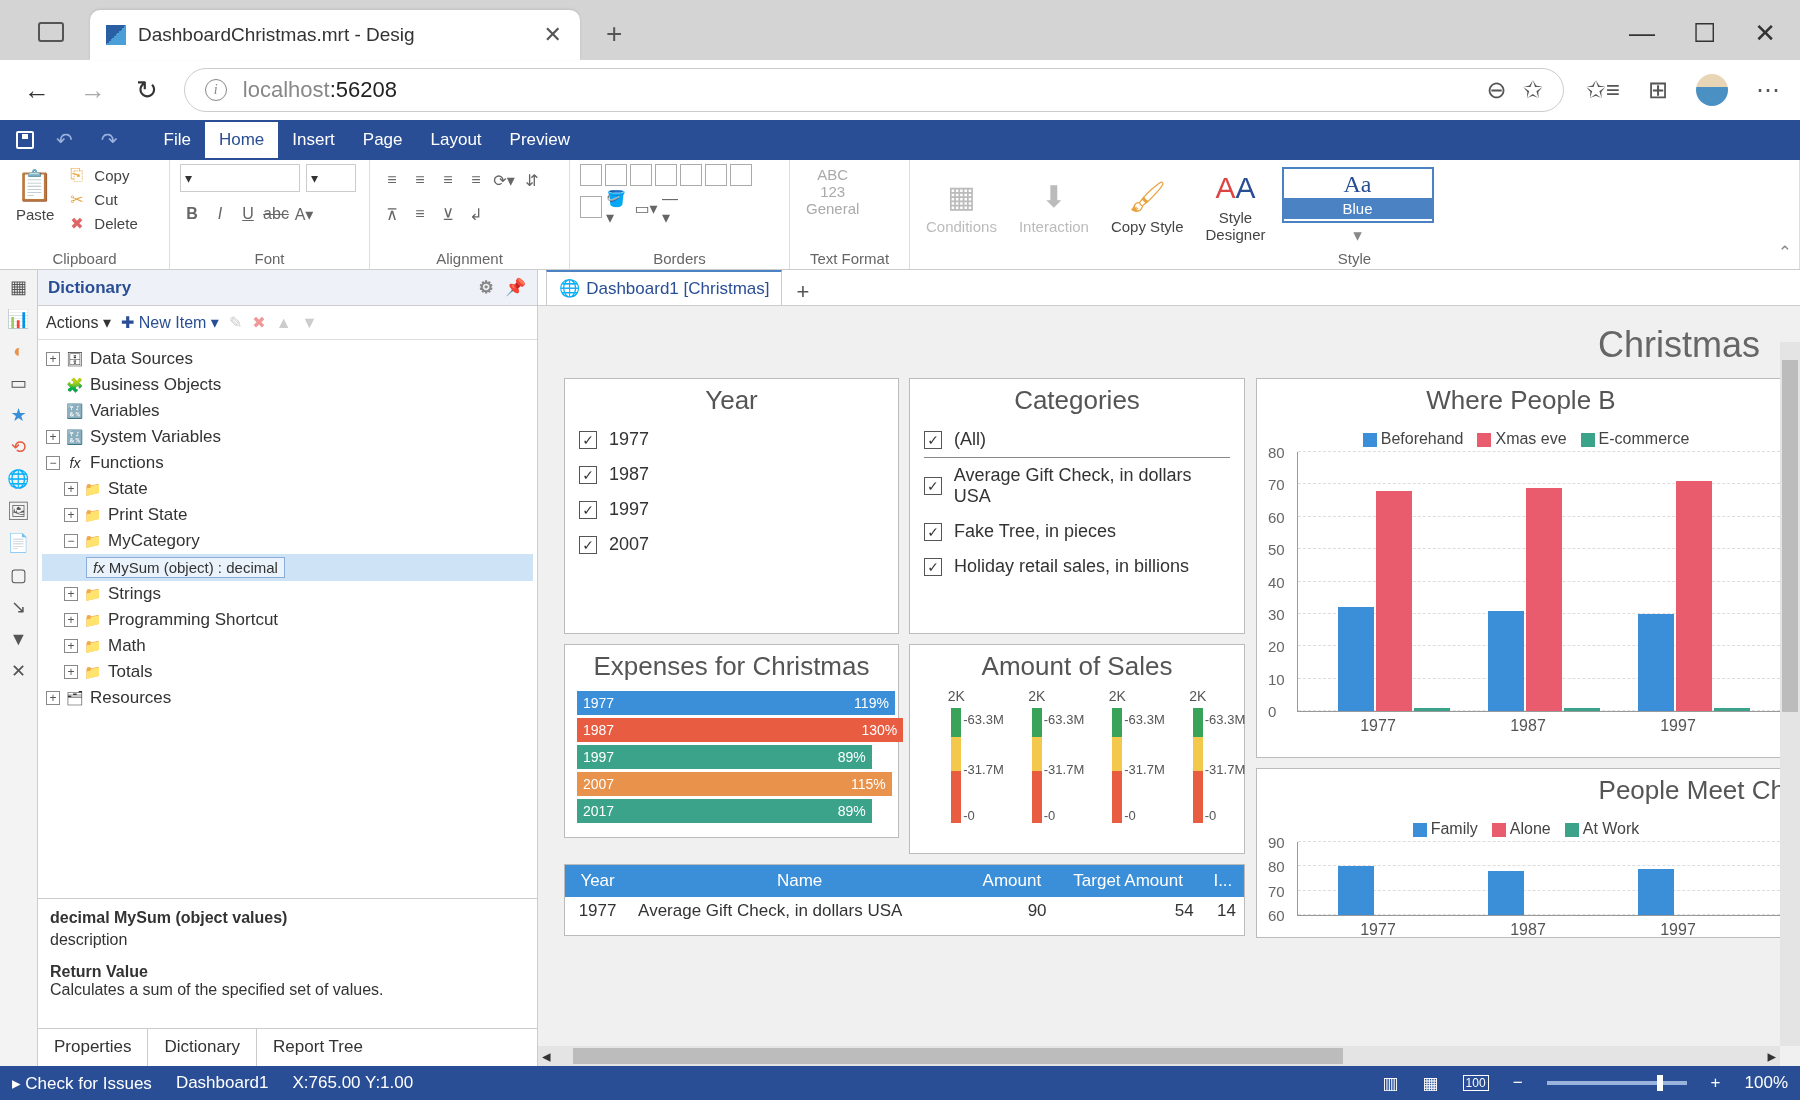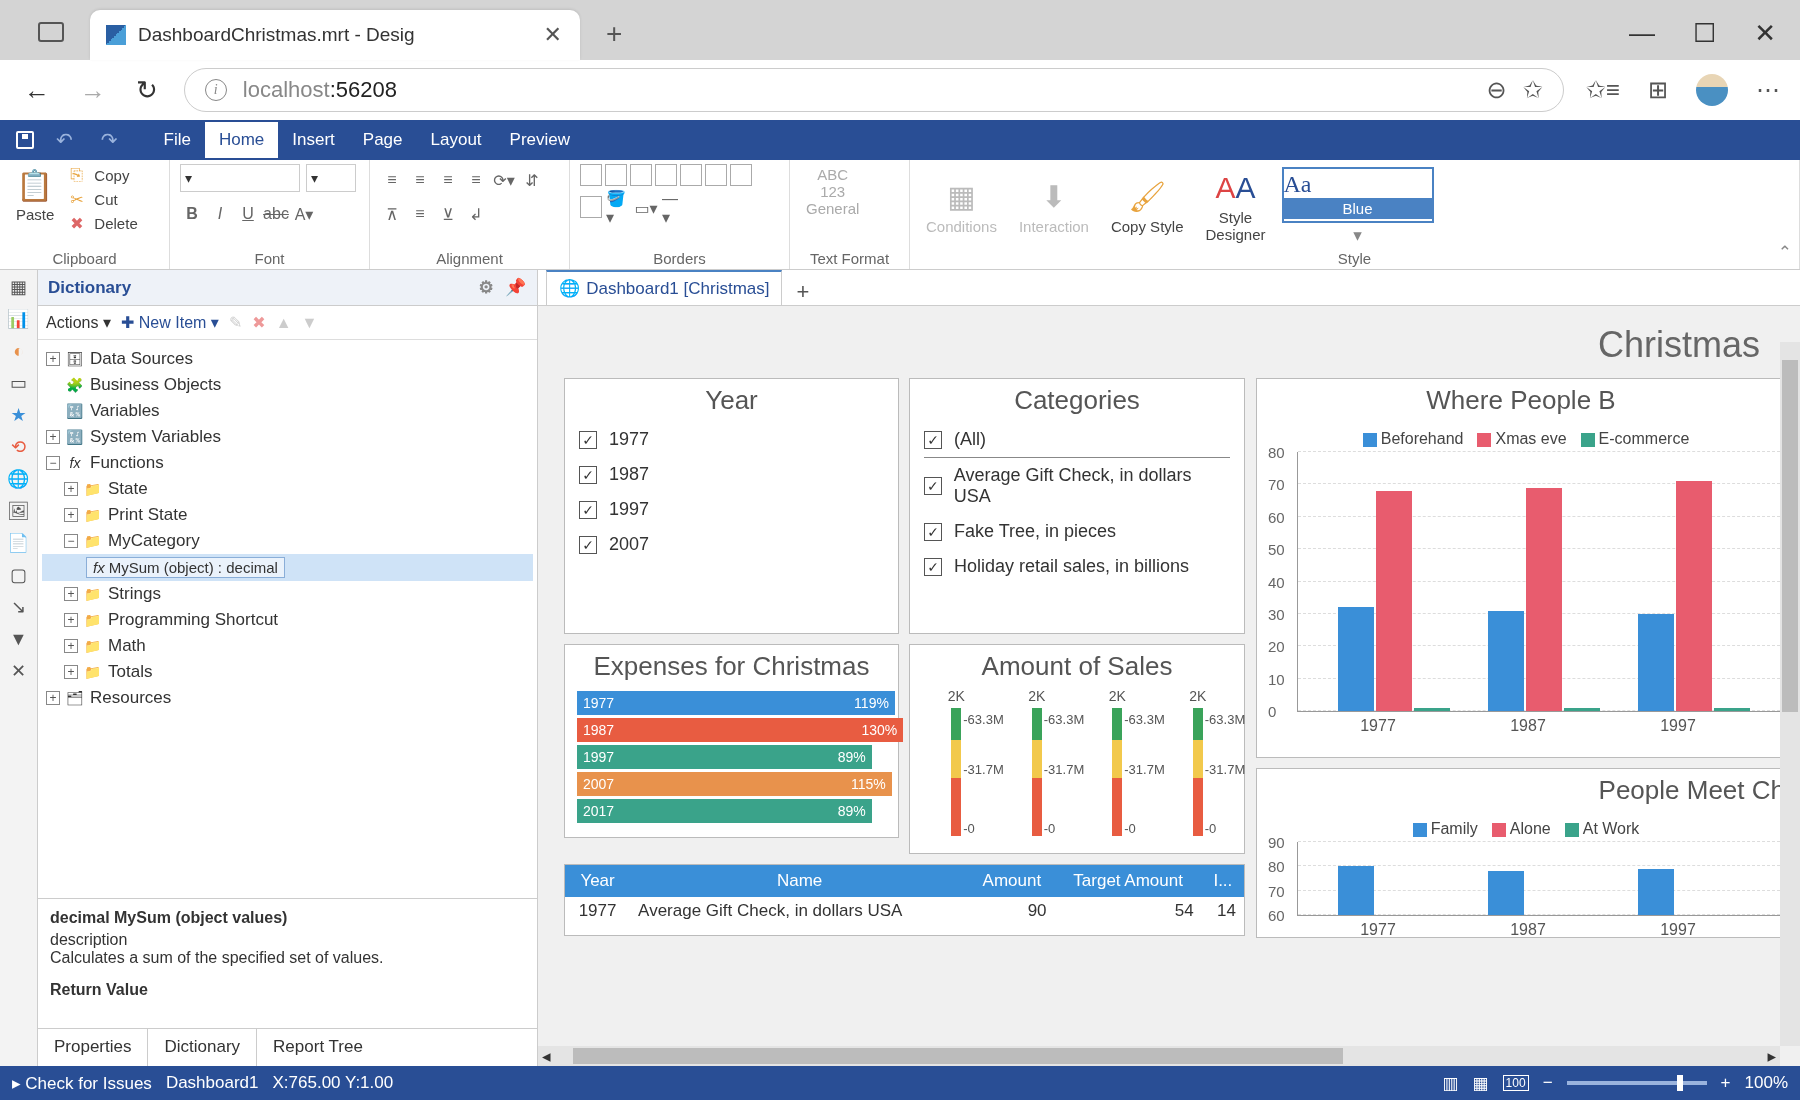--- a/index.html
+++ b/index.html
@@ -38,21 +38,21 @@
 .big-btn .bicon{width:38px;height:38px;margin-bottom:2px;display:flex;align-items:center;justify-content:center;font-size:30px}
 .small-btns{display:flex;flex-direction:column;gap:2px}
 .sbtn{display:flex;align-items:center;gap:6px;font-size:15px;color:#444;padding:2px 4px}
 .sbtn .sicon{width:18px;height:18px;color:#e8a33d;font-size:16px}
 .font-sel{display:flex;gap:6px}
 .combo{border:1px solid #ccc;height:28px;background:#fff;display:flex;align-items:center;padding:0 4px;font-size:14px}
 .toolbar-row{display:flex;gap:4px;margin-top:4px}
 .tbtn{width:24px;height:24px;display:flex;align-items:center;justify-content:center;font-size:16px;color:#666}
 .border-boxes{display:flex;gap:3px}
 .bbox{width:22px;height:22px;border:1px solid #aaa}
-.style-swatch{width:152px;height:56px;border:2px solid #4a82c3;background:#fff;display:flex;flex-direction:column;align-items:flex-start;justify-content:center}
+.style-swatch{width:152px;height:56px;border:2px solid #4a82c3;background:#fff;display:flex;flex-direction:column;align-items:center;justify-content:center}
 .style-aa{color:#294e95;font-size:24px;font-family:Georgia}
 .style-name{background:#4a82c3;color:#fff;width:100%;text-align:center;font-size:15px;padding:2px}
 .collapse-caret{position:absolute;right:8px;bottom:6px;color:#888}
 
 .work{display:flex;height:calc(1100px - 60px - 60px - 40px - 110px - 34px)}
 .rail{width:38px;background:#f3f3f3;border-right:1px solid #ccc;display:flex;flex-direction:column;align-items:center;padding-top:6px;gap:10px}
 .rail-ico{width:22px;height:22px;font-size:18px;color:#555;display:flex;align-items:center;justify-content:center}
 .panel{width:500px;background:#fff;border-right:1px solid #ccc;display:flex;flex-direction:column}
 .panel-hd{background:#eef2f8;height:36px;display:flex;align-items:center;padding:0 10px;color:#294e95;font-weight:600;border-bottom:1px solid #ccc}
 .panel-hd .spacer{flex:1}
@@ -80,42 +80,42 @@
 .dash-title{position:absolute;right:40px;top:0;font-size:36px;color:#666}
 .widget{position:absolute;background:#fff;border:1px solid #bbb}
 .w-title{font-size:26px;color:#555;text-align:center;padding:6px 0}
 .chk-row{display:flex;align-items:center;gap:12px;padding:7px 14px;font-size:18px}
 .chk{width:18px;height:18px;border:1.5px solid #555;display:flex;align-items:center;justify-content:center;font-size:14px;color:#333}
 .bar-row{display:flex;align-items:center;margin:3px 12px;height:24px;color:#fff;font-size:14px}
 .bar-lbl{width:46px;padding-left:6px}
 .bar-val{margin-left:auto;padding-right:6px}
 .gauge-col{display:flex;justify-content:space-around;padding:0 6px}
 .gauge{width:78px;display:flex;flex-direction:column;align-items:center;font-size:14px;color:#555}
-.gbar{width:10px;height:128px;background:linear-gradient(180deg,#3aa35a 0 25%,#f2c94c 25% 55%,#e85c41 55% 100%);position:relative;margin:4px 0}
+.gbar{width:10px;height:115px;background:linear-gradient(180deg,#3aa35a 0 25%,#f2c94c 25% 55%,#e85c41 55% 100%);position:relative;margin:4px 0}
 .gmark{position:absolute;left:12px;font-size:13px;white-space:nowrap}
 .tbl{width:100%;font-size:17px;border-collapse:collapse}
 .tbl th{background:#3a8fd8;color:#fff;padding:6px;font-weight:400}
 .tbl td{padding:4px 8px;text-align:right}
 .tbl td:first-child{text-align:center}
 .tbl td:nth-child(2){text-align:left}
 .chart{position:relative;padding:4px 10px}
 .legend{display:flex;gap:14px;font-size:16px;color:#444;justify-content:center;margin:4px 0}
 .lg-sw{width:14px;height:14px;display:inline-block;margin-right:4px;vertical-align:middle}
 .axes{position:relative;height:260px;margin-left:30px;border-left:1px solid #999;border-bottom:1px solid #999}
 .ytick{position:absolute;left:-30px;font-size:15px;color:#666;transform:translateY(50%)}
 .grid{position:absolute;left:0;right:0;border-top:1px dashed #ddd}
 .bars-group{position:absolute;bottom:0;display:flex;gap:2px;align-items:flex-end}
 .bar{width:36px}
 .xlab{position:absolute;bottom:-24px;font-size:16px;color:#555;transform:translateX(-50%)}
 .hscroll{position:absolute;left:0;right:20px;bottom:0;height:20px;background:#e4e4e4;display:flex;align-items:center}
 .hscroll .thumb{height:16px;background:#bcbcbc;margin-left:18px;width:62%}
 .vscroll{position:absolute;right:0;top:36px;bottom:20px;width:20px;background:#e4e4e4}
 .vscroll .thumb{width:16px;background:#bcbcbc;margin:18px auto 0;height:50%}
 
-.status{height:34px;background:#294e95;color:#fff;display:flex;align-items:center;padding:0 12px;font-size:17px;gap:14px}
+.status{height:34px;background:#294e95;color:#fff;display:flex;align-items:center;padding:0 12px;font-size:17px;gap:24px}
 .status .spacer{flex:1}
 .zoom-slider{width:140px;height:4px;background:#9ab3dd;position:relative}
 .zoom-slider::after{content:"";position:absolute;right:24px;top:-6px;width:6px;height:16px;background:#fff}
 </style>
 </head>
 <body>
 
 <div class="chrome">
   <div class="sq"></div>
   <div class="tab">
@@ -397,22 +397,22 @@
         </div>
       <div class="tree-row">
           <span class="exp">+</span>
           <span class="ticon">🗂</span>
           <span>Resources</span>
         </div>
     </div>
     <div class="desc">
       <div><b>decimal MySum (object values)</b></div>
       <div style="margin-top:4px">description</div>
+      <div style="margin-top:14px"><b>Return Value</b></div>
       <div>Calculates a sum of the specified set of values.</div>
-      <div style="margin-top:14px"><b>Return Value</b></div>
     </div>
     <div class="panel-bot-tabs">
       <div class="pbt">Properties</div>
       <div class="pbt active">Dictionary</div>
       <div class="pbt">Report Tree</div>
     </div>
   </div>
 
   <div class="design">
     <div class="doc-tabs">

